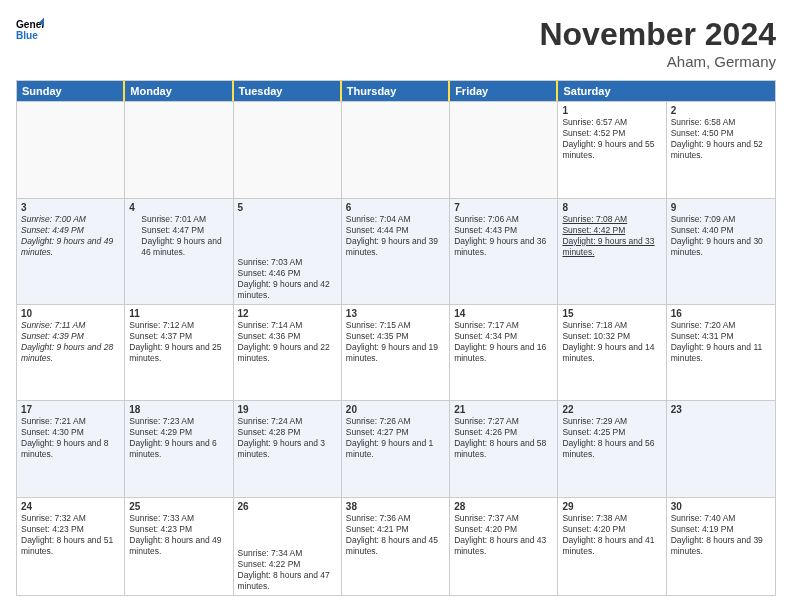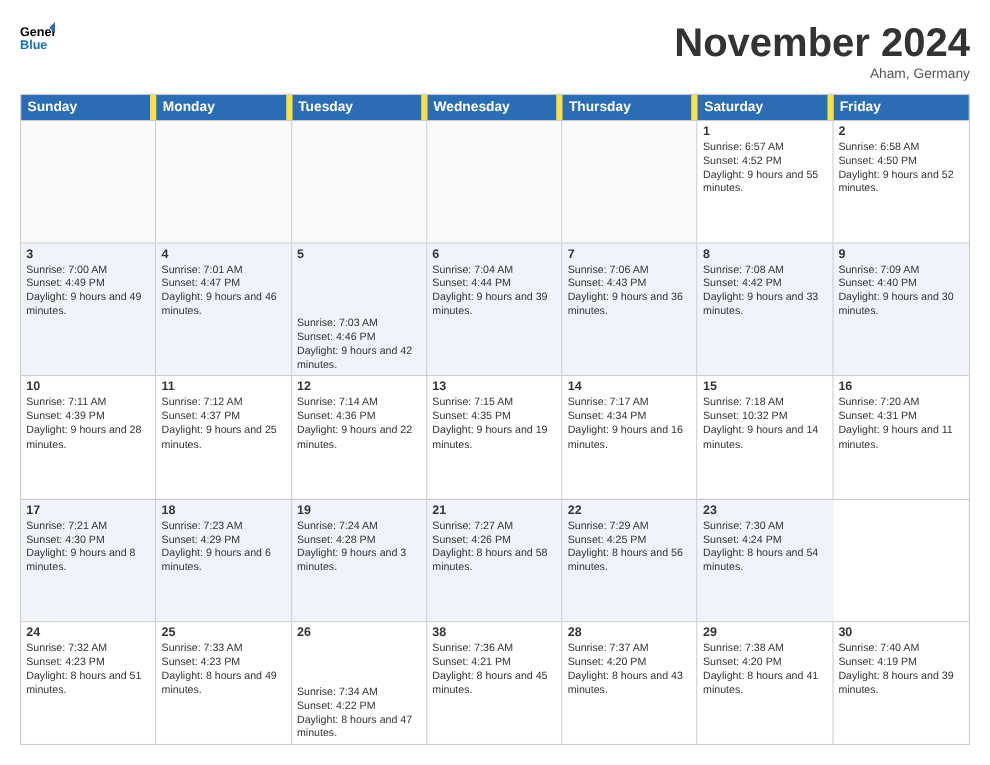--- a/index.html
+++ b/index.html
@@ -34,40 +34,40 @@
     }
     .title-block {
       text-align: right;
     }
     .month-title {
       font-size: 32px;
       font-weight: bold;
       color: #333;
     }
     .location {
-      font-size: 11px;
+      font-size: 15px;
       color: #555;
     }
     .calendar {
       flex: 1;
       display: flex;
       flex-direction: column;
       border: 1px solid #ccc;
     }
     .cal-header {
       display: grid;
       grid-template-columns: repeat(7, 1fr);
       background: #2a6db5;
     }
     .cal-header-cell {
       color: #fff;
       font-size: 11px;
       font-weight: bold;
       padding: 4px 5px;
-      border-right: 5px solid #fde047;
+      border-right: 2px solid #fde047;
     }
     .cal-header-cell:last-child { border-right: none; }
     .cal-body {
       display: flex;
       flex-direction: column;
       flex: 1;
     }
     .cal-row {
       display: grid;
       grid-template-columns: repeat(7, 1fr);
@@ -115,24 +115,23 @@
       <div class="month-title">November 2024</div>
       <div class="location">Aham, Germany</div>
     </div>
   </div>
 
   <div class="calendar">
     <div class="cal-header">
     <div class="cal-header-cell">Sunday</div>
         <div class="cal-header-cell">Monday</div>
         <div class="cal-header-cell">Tuesday</div>
-        <div class="cal-header-cell">Wednesday</div>
         <div class="cal-header-cell">Thursday</div>
+        <div class="cal-header-cell">Friday</div>
         <div class="cal-header-cell">Saturday</div>
-        <div class="cal-header-cell">Friday</div>
       </div>
     <div class="cal-body">
     <div class="cal-row">
           <div class="cal-cell empty"></div>
           <div class="cal-cell empty"></div>
           <div class="cal-cell empty"></div>
           <div class="cal-cell empty"></div>
           <div class="cal-cell empty"></div>
           <div class="cal-cell">
             <span class="day-num">1</span>
@@ -143,27 +142,27 @@
           <div class="cal-cell">
             <span class="day-num">2</span>
             <div class="day-info" style="white-space: pre-line;">Sunrise: 6:58 AM
 Sunset: 4:50 PM
 Daylight: 9 hours and 52 minutes.</div>
           </div>
         </div>
         <div class="cal-row">
           <div class="cal-cell alt-row">
             <span class="day-num">3</span>
-            <div class="day-info" style="white-space: pre-line;">Sunrise: 7:00 AM
+            <div class="day-info" style="white-space: pre-line; font-style: italic;">Sunrise: 7:00 AM
 Sunset: 4:49 PM
 Daylight: 9 hours and 49 minutes.</div>
           </div>
           <div class="cal-cell alt-row">
             <span class="day-num">4</span>
-            <div class="day-info" style="white-space: pre-line;">Sunrise: 7:01 AM
+            <div class="day-info" style="white-space: pre-line; margin-left: 12px;">Sunrise: 7:01 AM
 Sunset: 4:47 PM
 Daylight: 9 hours and 46 minutes.</div>
           </div>
           <div class="cal-cell alt-row">
             <span class="day-num">5</span>
             <div class="day-info" style="white-space: pre-line; margin-top: 44px;">Sunrise: 7:03 AM
 Sunset: 4:46 PM
 Daylight: 9 hours and 42 minutes.</div>
           </div>
           <div class="cal-cell alt-row">
@@ -173,35 +172,35 @@
 Daylight: 9 hours and 39 minutes.</div>
           </div>
           <div class="cal-cell alt-row">
             <span class="day-num">7</span>
             <div class="day-info" style="white-space: pre-line;">Sunrise: 7:06 AM
 Sunset: 4:43 PM
 Daylight: 9 hours and 36 minutes.</div>
           </div>
           <div class="cal-cell alt-row">
             <span class="day-num">8</span>
-            <div class="day-info" style="white-space: pre-line;">Sunrise: 7:08 AM
+            <div class="day-info" style="white-space: pre-line; text-decoration: underline;">Sunrise: 7:08 AM
 Sunset: 4:42 PM
 Daylight: 9 hours and 33 minutes.</div>
           </div>
           <div class="cal-cell alt-row">
             <span class="day-num">9</span>
             <div class="day-info" style="white-space: pre-line;">Sunrise: 7:09 AM
 Sunset: 4:40 PM
 Daylight: 9 hours and 30 minutes.</div>
           </div>
         </div>
         <div class="cal-row">
           <div class="cal-cell">
             <span class="day-num">10</span>
-            <div class="day-info" style="white-space: pre-line;">Sunrise: 7:11 AM
+            <div class="day-info" style="white-space: pre-line; font-style: italic;">Sunrise: 7:11 AM
 Sunset: 4:39 PM
 Daylight: 9 hours and 28 minutes.</div>
           </div>
           <div class="cal-cell">
             <span class="day-num">11</span>
             <div class="day-info" style="white-space: pre-line;">Sunrise: 7:12 AM
 Sunset: 4:37 PM
 Daylight: 9 hours and 25 minutes.</div>
           </div>
           <div class="cal-cell">
@@ -248,36 +247,39 @@
 Sunset: 4:29 PM
 Daylight: 9 hours and 6 minutes.</div>
           </div>
           <div class="cal-cell alt-row">
             <span class="day-num">19</span>
             <div class="day-info" style="white-space: pre-line;">Sunrise: 7:24 AM
 Sunset: 4:28 PM
 Daylight: 9 hours and 3 minutes.</div>
           </div>
           <div class="cal-cell alt-row">
+            <span class="day-num">20</span>
+            <div class="day-info" style="white-space: pre-line;">Sunrise: 7:26 AM
+Sunset: 4:27 PM
+Daylight: 9 hours and 1 minute.</div>
+          </div>
+          <div class="cal-cell alt-row">
             <span class="day-num">21</span>
             <div class="day-info" style="white-space: pre-line;">Sunrise: 7:27 AM
 Sunset: 4:26 PM
 Daylight: 8 hours and 58 minutes.</div>
           </div>
           <div class="cal-cell alt-row">
             <span class="day-num">22</span>
             <div class="day-info" style="white-space: pre-line;">Sunrise: 7:29 AM
 Sunset: 4:25 PM
 Daylight: 8 hours and 56 minutes.</div>
           </div>
           <div class="cal-cell alt-row">
             <span class="day-num">23</span>
-            <div class="day-info" style="white-space: pre-line;">Sunrise: 7:30 AM
-Sunset: 4:24 PM
-Daylight: 8 hours and 54 minutes.</div>
           </div>
         </div>
         <div class="cal-row">
           <div class="cal-cell">
             <span class="day-num">24</span>
             <div class="day-info" style="white-space: pre-line;">Sunrise: 7:32 AM
 Sunset: 4:23 PM
 Daylight: 8 hours and 51 minutes.</div>
           </div>
           <div class="cal-cell">

